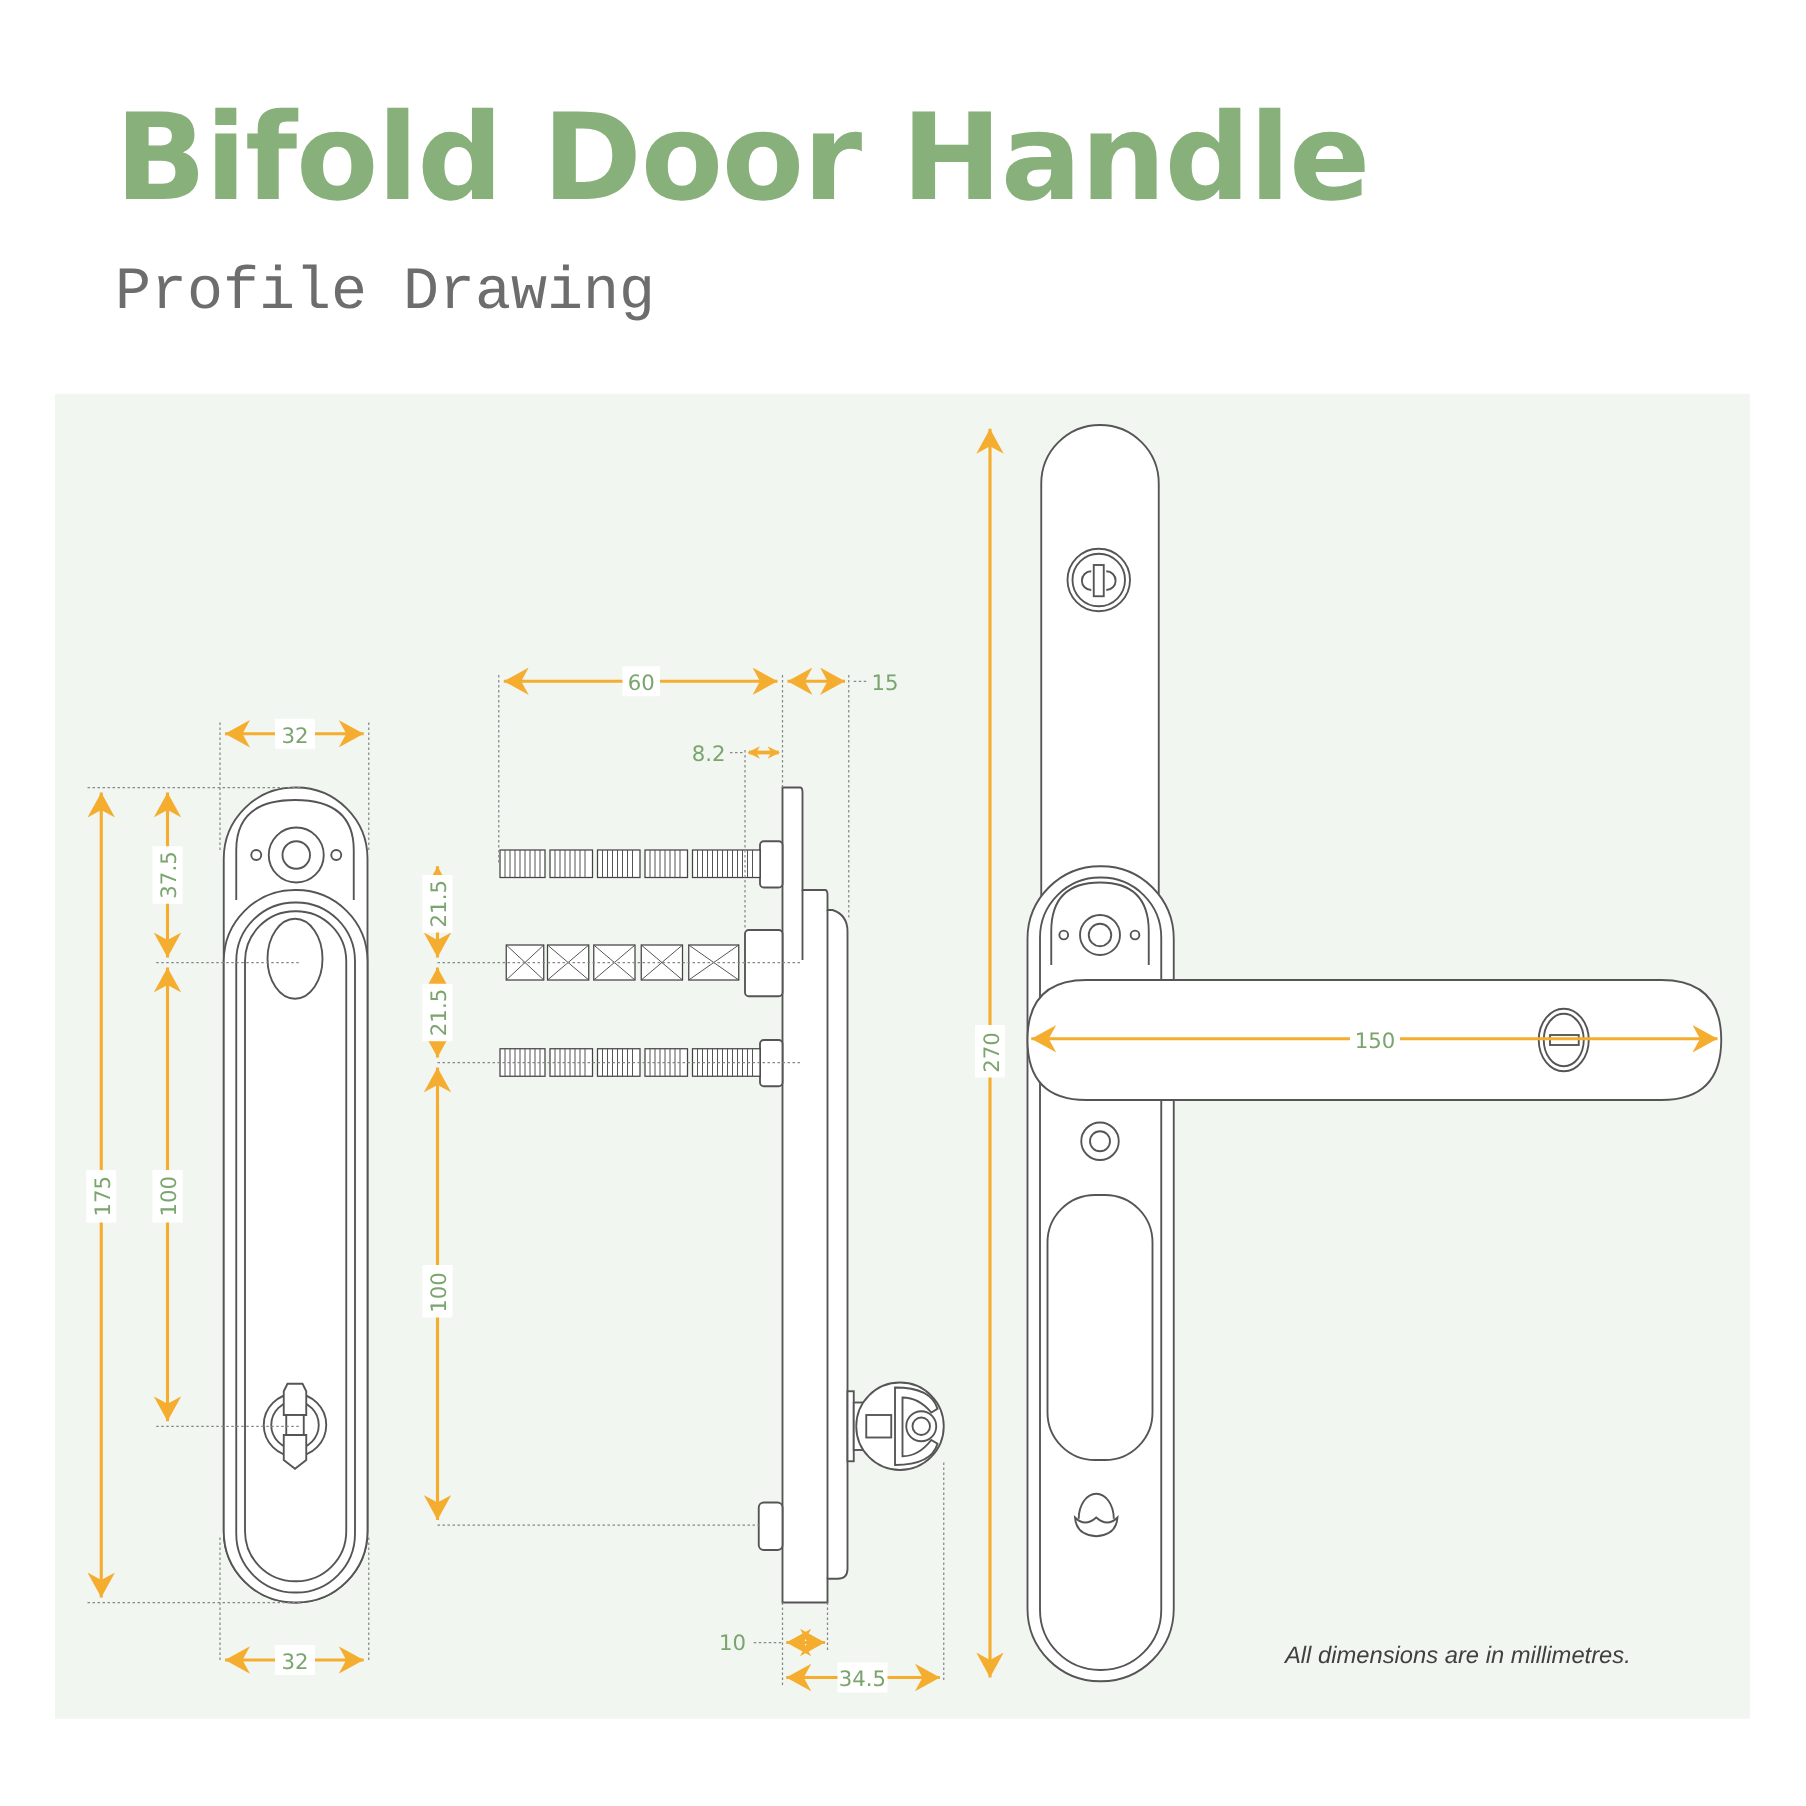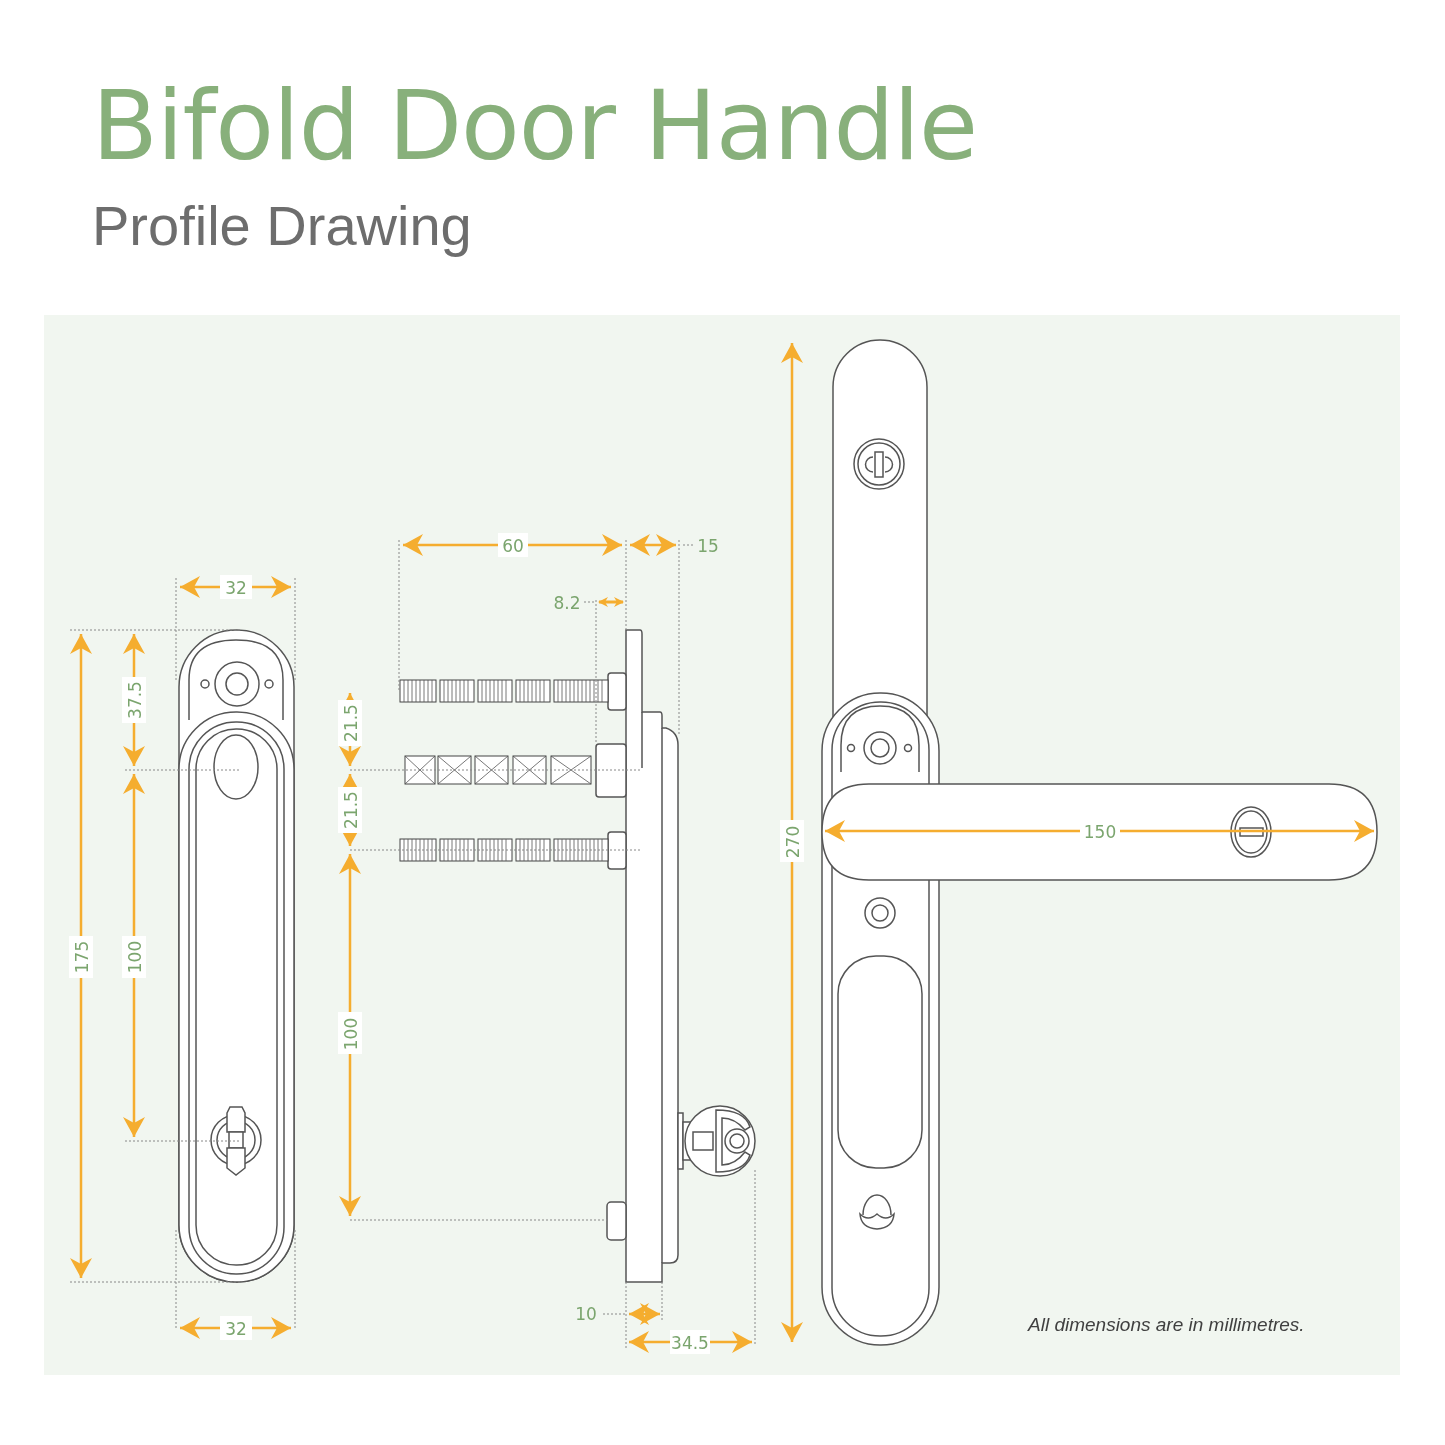--- a/index.html
+++ b/index.html
@@ -1,18 +1,18 @@
 <!DOCTYPE html>
 <html><head>
 <meta charset="utf-8">
 <style>
   html, body { margin: 0; padding: 0; background: #ffffff; }
   body { width: 1445px; height: 1445px; position: relative; overflow: hidden; font-family: "Liberation Sans", sans-serif; }
-  .title { position: absolute; left: 92px; top: 78px; font-size: 96px; font-weight: normal; color: #88b07b; letter-spacing: -1px; margin: 0; line-height: 1; font-family: "DejaVu Sans", sans-serif; }
-  .subtitle { position: absolute; left: 92px; top: 198px; font-size: 56px; font-weight: normal; color: #6d6d6d; margin: 0; line-height: 1; font-family: Liberation Sans, sans-serif; }
+  .title { position: absolute; left: 92px; top: 78px; font-size: 96px; font-weight: bold; color: #88b07b; letter-spacing: -1px; margin: 0; line-height: 1; font-family: "DejaVu Sans", sans-serif; }
+  .subtitle { position: absolute; left: 92px; top: 210px; font-size: 48px; font-weight: normal; color: #6d6d6d; margin: 0; line-height: 1; font-family: Liberation Mono, monospace; }
   .panel { position: absolute; left: 44px; top: 315px; width: 1356px; height: 1060px; background: #f1f6f0; }
   svg { position: absolute; left: 0; top: 0; }
   .dim-text { font-family: "DejaVu Sans", sans-serif; font-size: 17px; fill: #7ba56e; }
   .note { position: absolute; left: 1028px; top: 1314px; font-style: italic; font-size: 19px; color: #404040; font-family: "Liberation Sans", sans-serif; }
 </style>
 </head>
 <body>
 
 <h1 class="title">Bifold Door Handle</h1>
 <h2 class="subtitle">Profile Drawing</h2>

